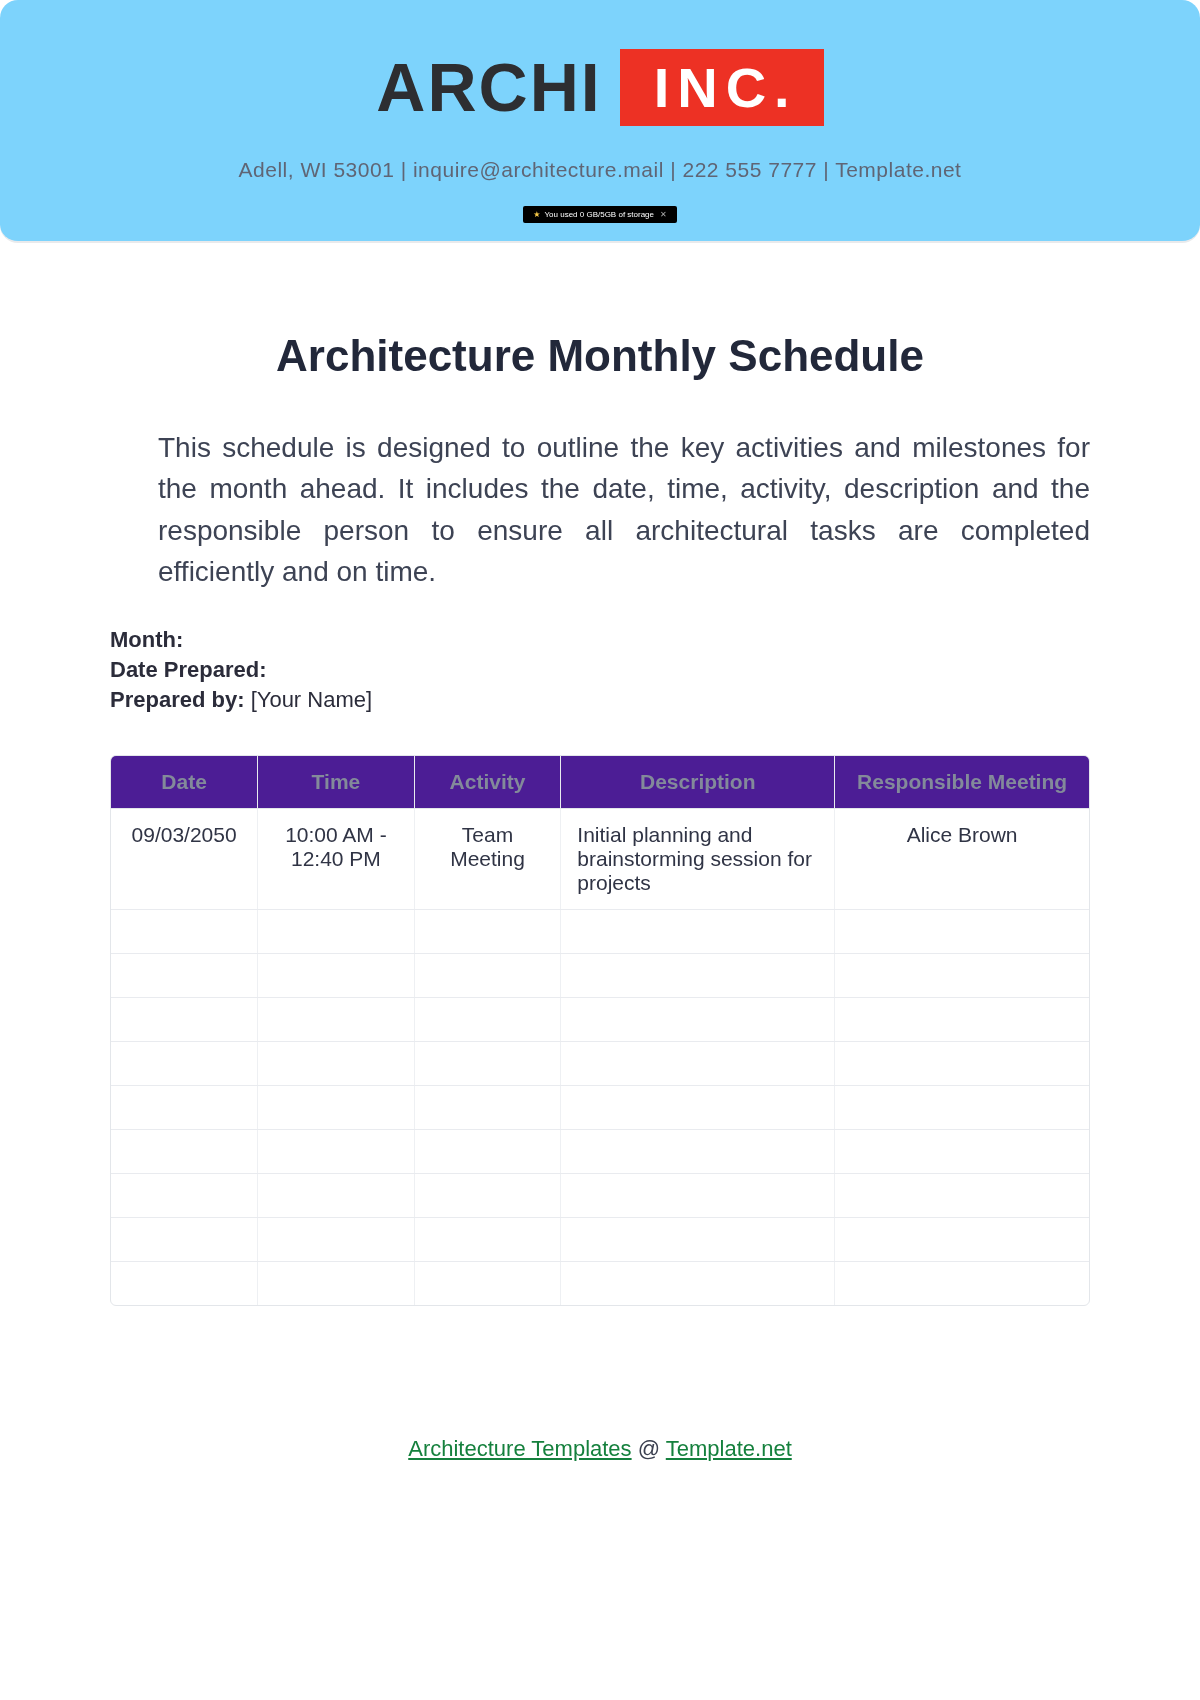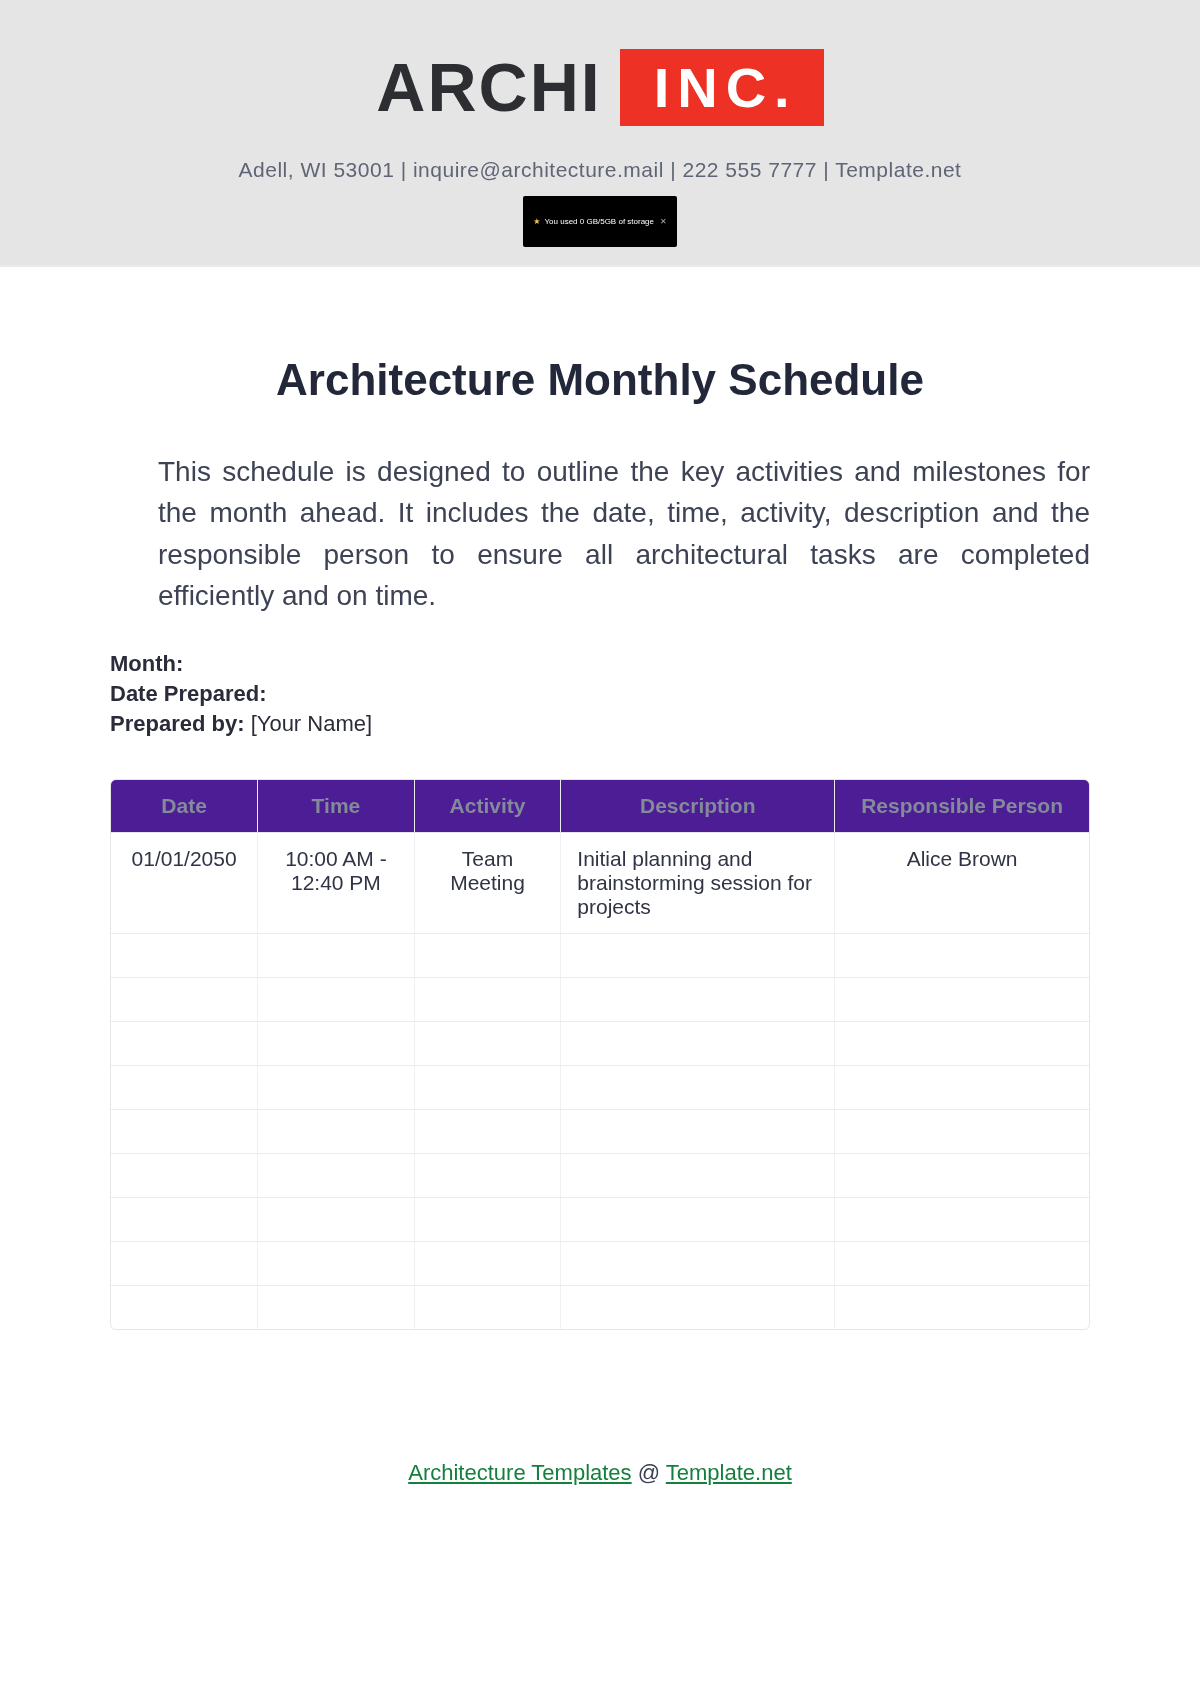--- a/index.html
+++ b/index.html
@@ -4,24 +4,25 @@
   <style>
     * { box-sizing: border-box; margin: 0; padding: 0; }
     body {
       font-family: Arial, Helvetica, sans-serif;
       background: #fff;
       width: 1200px;
       margin: 0 auto;
       color: #2b2c3a;
     }
     .header-band {
-      background: #e5e5e5;
+      background: #7dd3fc;
       padding: 48px 0 18px 0;
       text-align: center;
       border-bottom: 2px solid #e9eaec;
+      border-radius: 18px;
     }
     .logo-row {
       display: inline-flex;
       align-items: center;
       gap: 18px;
     }
     .logo-archi {
       font-size: 68px;
       font-weight: 900;
       letter-spacing: 2px;
@@ -38,25 +39,25 @@
       align-items: center;
     }
     .contact-line {
       margin-top: 32px;
       font-size: 21px;
       color: #5f6575;
       letter-spacing: 0.5px;
     }
     .storage-pill {
       display: inline-block;
-      margin-top: 14px;
+      margin-top: 24px;
       background: #000;
       color: #fff;
       font-size: 8px;
-      padding: 21px 10px;
+      padding: 4px 10px;
       border-radius: 2px;
     }
     .storage-pill .star { color: #f7c948; margin-right: 4px; }
     .storage-pill .x { margin-left: 6px; color:#aaa; }
 
     .content {
       padding: 88px 110px 40px 110px;
     }
     .title {
       font-size: 44px;
@@ -173,26 +174,26 @@
           <col class="c-act">
           <col class="c-desc">
           <col class="c-resp">
       </colgroup>
       <thead>
         <tr>
           <th>Date</th>
           <th>Time</th>
           <th>Activity</th>
           <th>Description</th>
-          <th>Responsible Person</th>
+          <th>Responsible Meeting</th>
         </tr>
       </thead>
       <tbody id="schedule-body">
           <tr>
-            <td>01/01/2050</td>
+            <td>09/03/2050</td>
             <td>10:00 AM - 12:40 PM</td>
             <td>Team Meeting</td>
             <td class="desc">Initial planning and brainstorming session for projects</td>
             <td>Alice Brown</td>
           </tr>
           <tr>
             <td></td>
             <td></td>
             <td></td>
             <td class="desc"></td>

